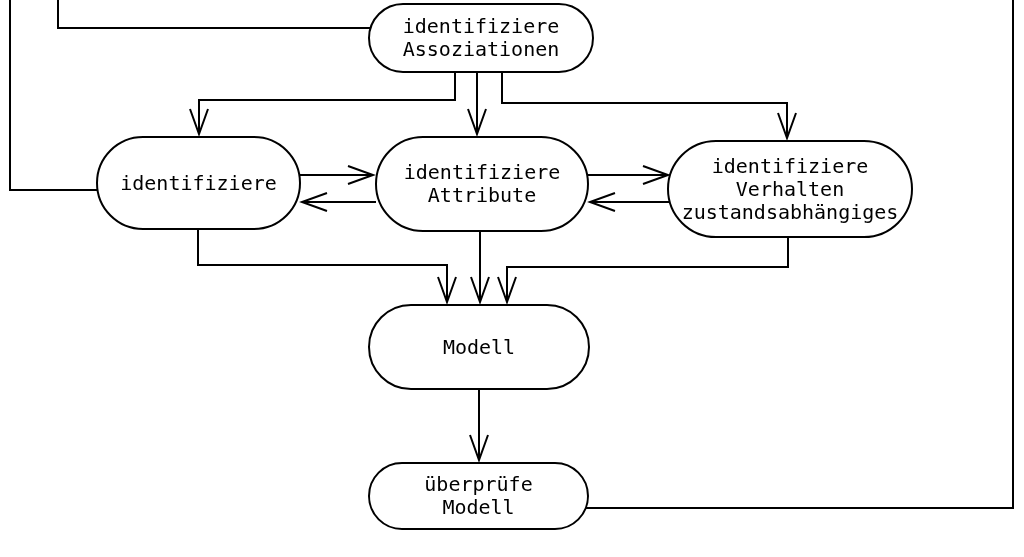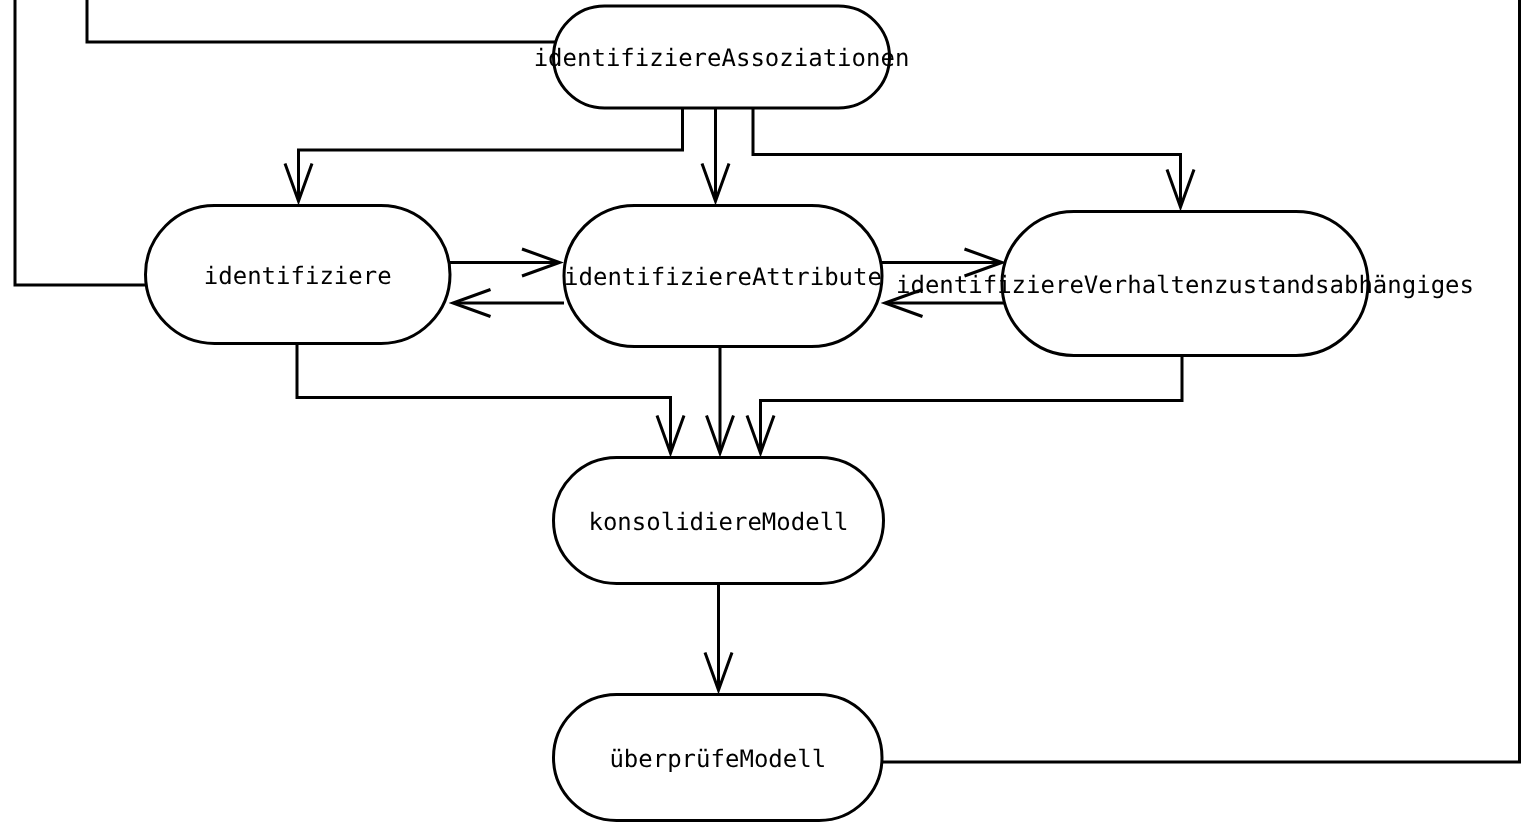--- a/index.html
+++ b/index.html
@@ -21,25 +21,25 @@
     stroke: #000000;
     stroke-width: 2;
   }
   .node {
     position: absolute;
     box-sizing: border-box;
     border: 2px solid #000000;
     background: #ffffff;
     color: #000000;
     display: flex;
-    flex-direction: row;
+    flex-direction: column;
     align-items: center;
     justify-content: center;
     text-align: center;
-    font-size: 16px;
+    font-size: 20px;
     line-height: 23px;
     white-space: nowrap;
   }
 </style>
 </head>
 <body>
 
 <div class="canvas">
 
   <svg class="wires" viewBox="0 0 1024 557" xmlns="http://www.w3.org/2000/svg">
@@ -126,22 +126,21 @@
     <div>Attribute</div>
   </div>
 
   <div class="node" style="left:667px; top:140px; width:246px; height:98px; border-radius:49px;">
     <div>identifiziere</div>
     <div>Verhalten</div>
     <div>zustandsabhängiges</div>
   </div>
 
   <div class="node" style="left:368px; top:304px; width:222px; height:86px; border-radius:43px;">
-    <div>konsolidiere</div>
     <div>Modell</div>
   </div>
 
-  <div class="node" style="left:368px; top:462px; width:221px; height:86px; border-radius:43px;">
+  <div class="node" style="left:368px; top:462px; width:221px; height:68px; border-radius:43px;">
     <div>überprüfe</div>
     <div>Modell</div>
   </div>
 
 </div>
 
 </body></html>

